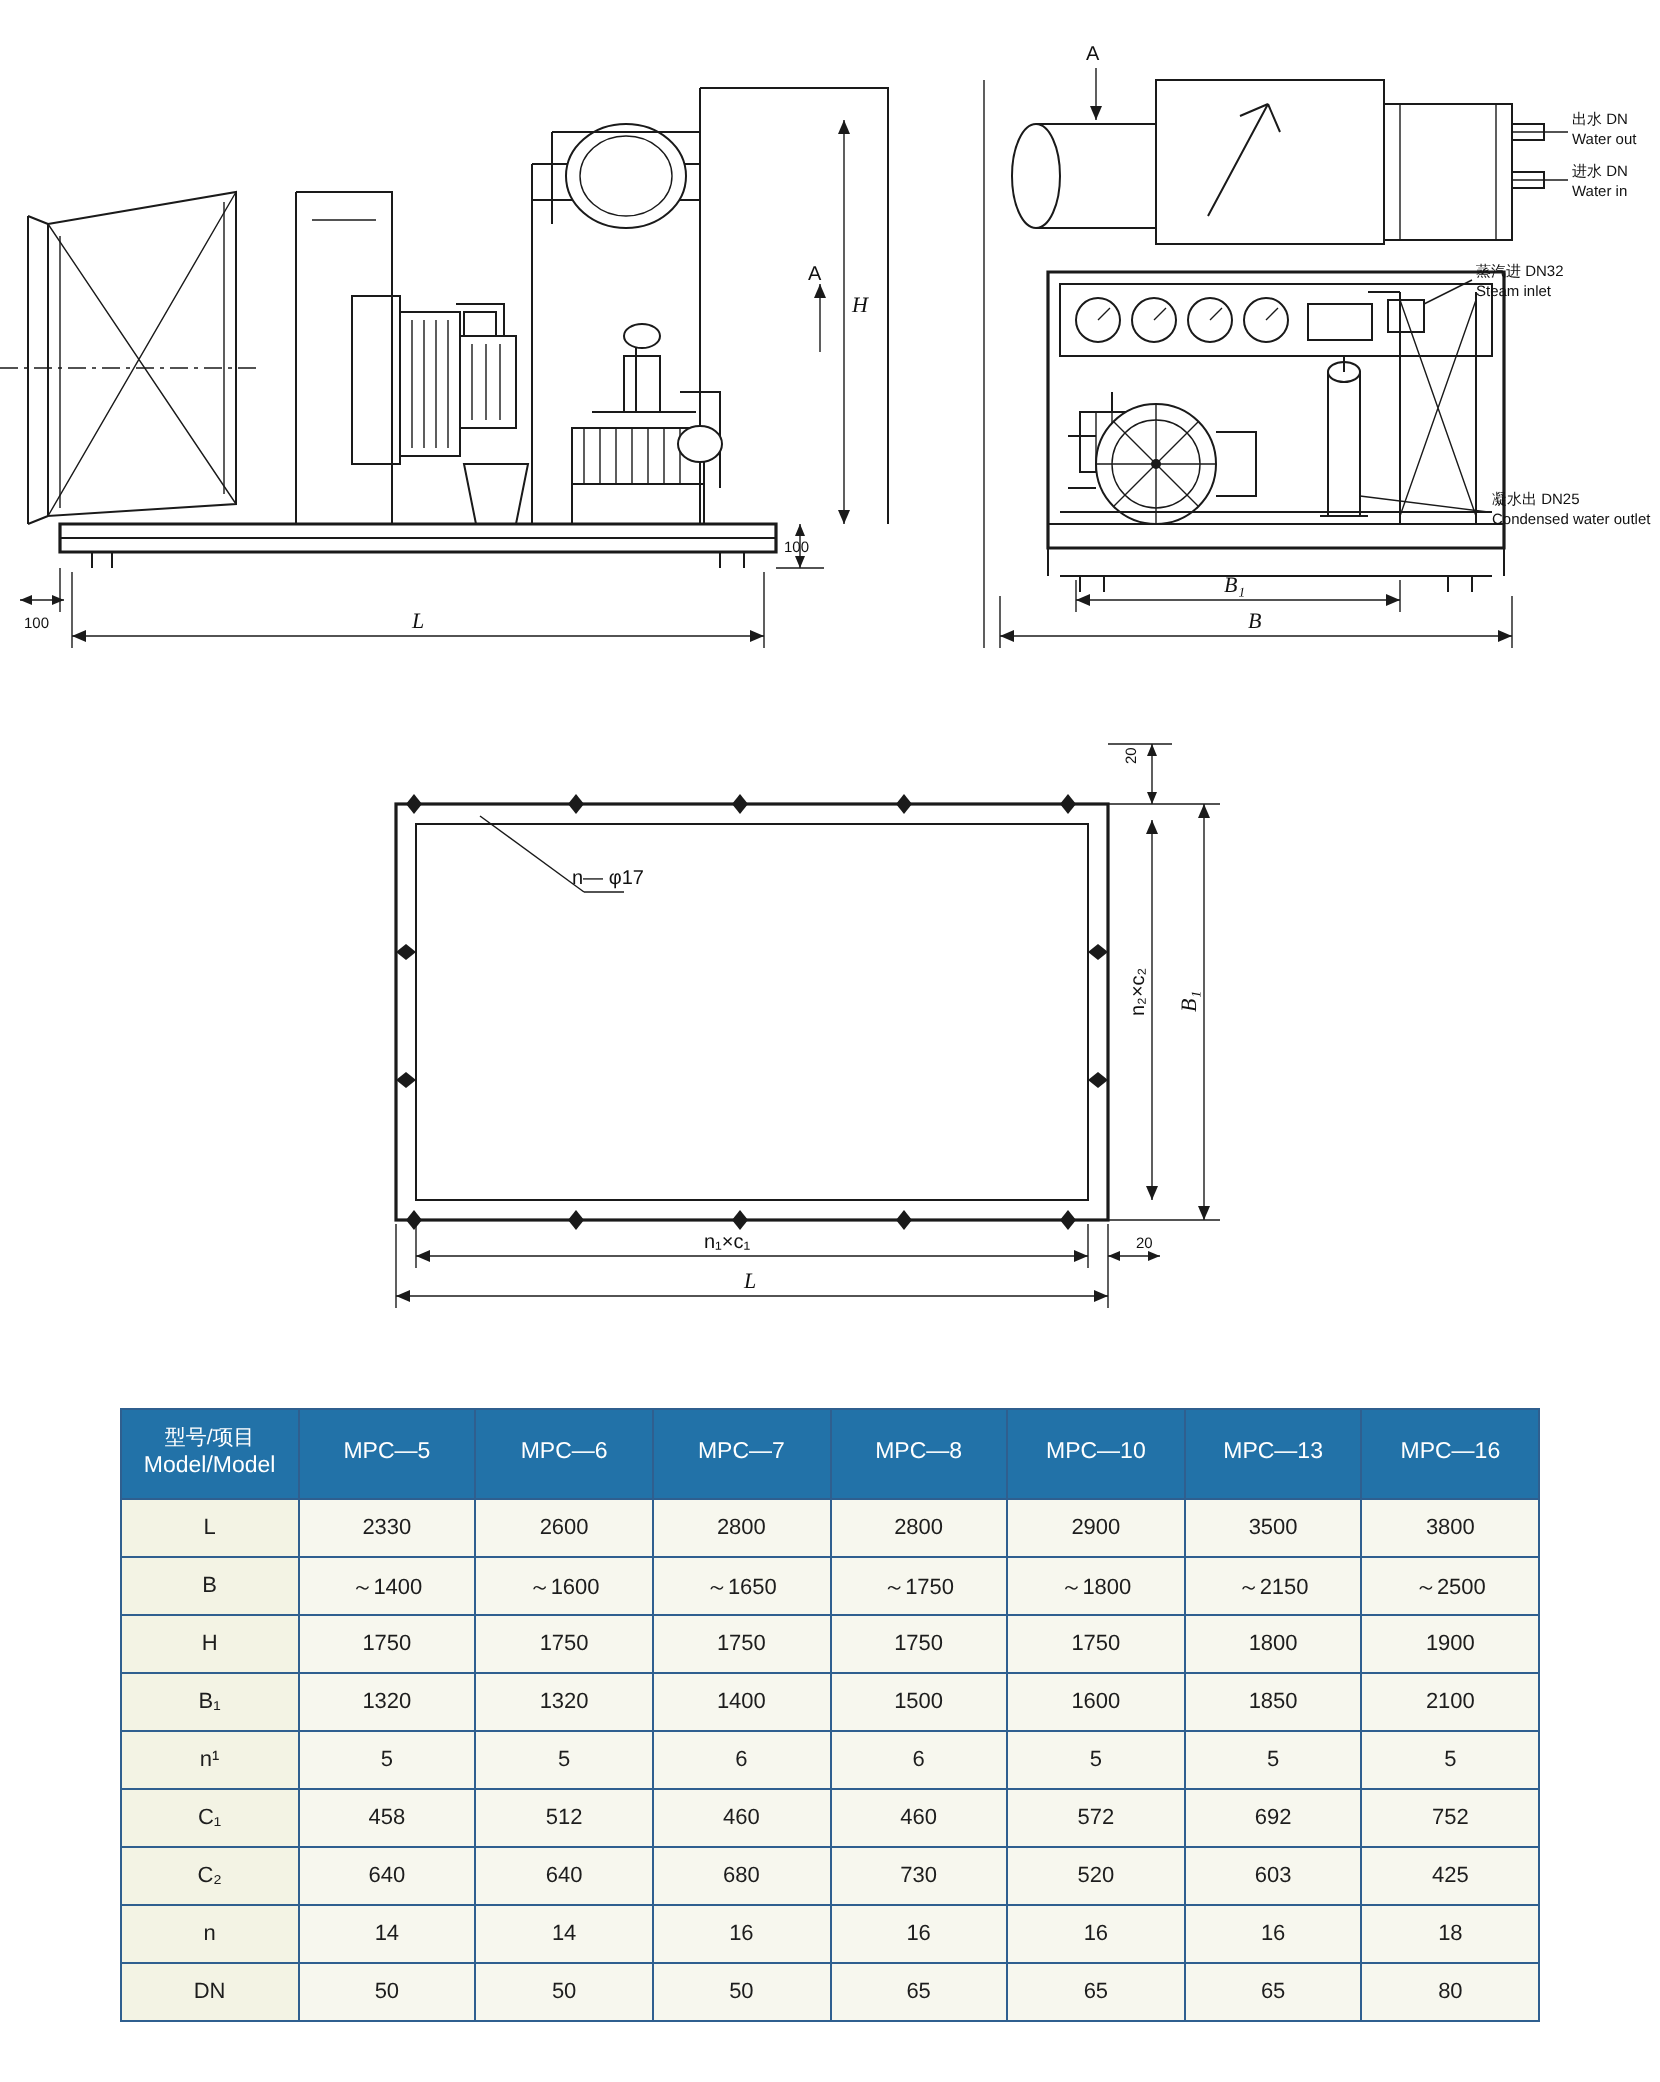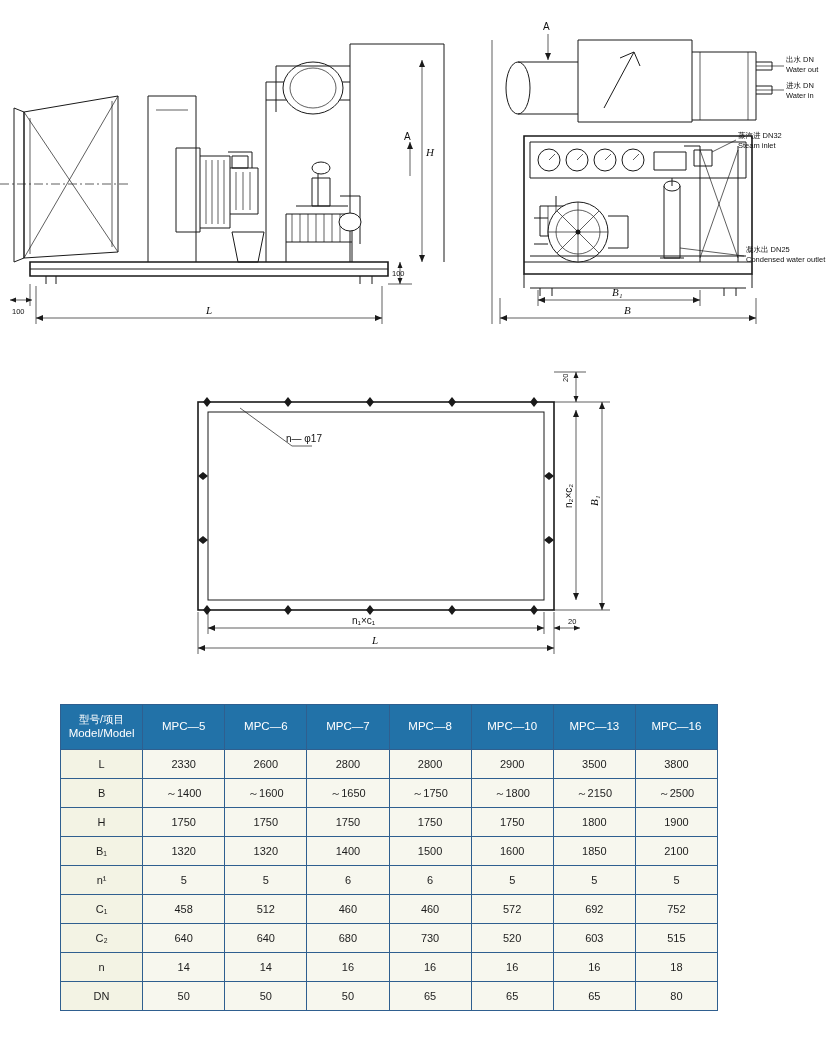--- a/index.html
+++ b/index.html
@@ -12,21 +12,21 @@
   .thin{stroke:#1a1a1a;stroke-width:0.7;fill:none;}
   .dash{stroke:#1a1a1a;stroke-width:0.7;fill:none;stroke-dasharray:9 3 2 3;}
   .fillw{fill:#ffffff;stroke:#1a1a1a;stroke-width:1;}
   .node{fill:#1a1a1a;}
   text.lbl{font-family:"Liberation Sans",sans-serif;font-size:10px;fill:#111;}
   text.sm{font-family:"Liberation Sans",sans-serif;font-size:7.5px;fill:#111;}
   text.it{font-family:"Liberation Serif",serif;font-size:11px;fill:#111;font-style:italic;}
 
   
   .tbl-wrap{position:absolute;left:60px;top:704px;width:710px;}
-  table.spec{border-collapse:collapse;width:658px;table-layout:fixed;}
+  table.spec{border-collapse:collapse;width:710px;table-layout:fixed;}
   table.spec th,table.spec td{
     border:1px solid #2f5f8f;
     text-align:center;
     font-size:11px;
     height:26px;
     font-family:"Liberation Sans",sans-serif;
     color:#1d1d1d;
   }
   table.spec thead th{
     background:#2272a8;color:#ffffff;font-weight:normal;height:42px;font-size:11.5px;line-height:1.35;
@@ -355,21 +355,21 @@
           <td>752</td>
         </tr>
         <tr>
           <td class="rowhead">C₂</td>
           <td>640</td>
           <td>640</td>
           <td>680</td>
           <td>730</td>
           <td>520</td>
           <td>603</td>
-          <td>515</td>
+          <td>425</td>
         </tr>
         <tr>
           <td class="rowhead">n</td>
           <td>14</td>
           <td>14</td>
           <td>16</td>
           <td>16</td>
           <td>16</td>
           <td>16</td>
           <td>18</td>

